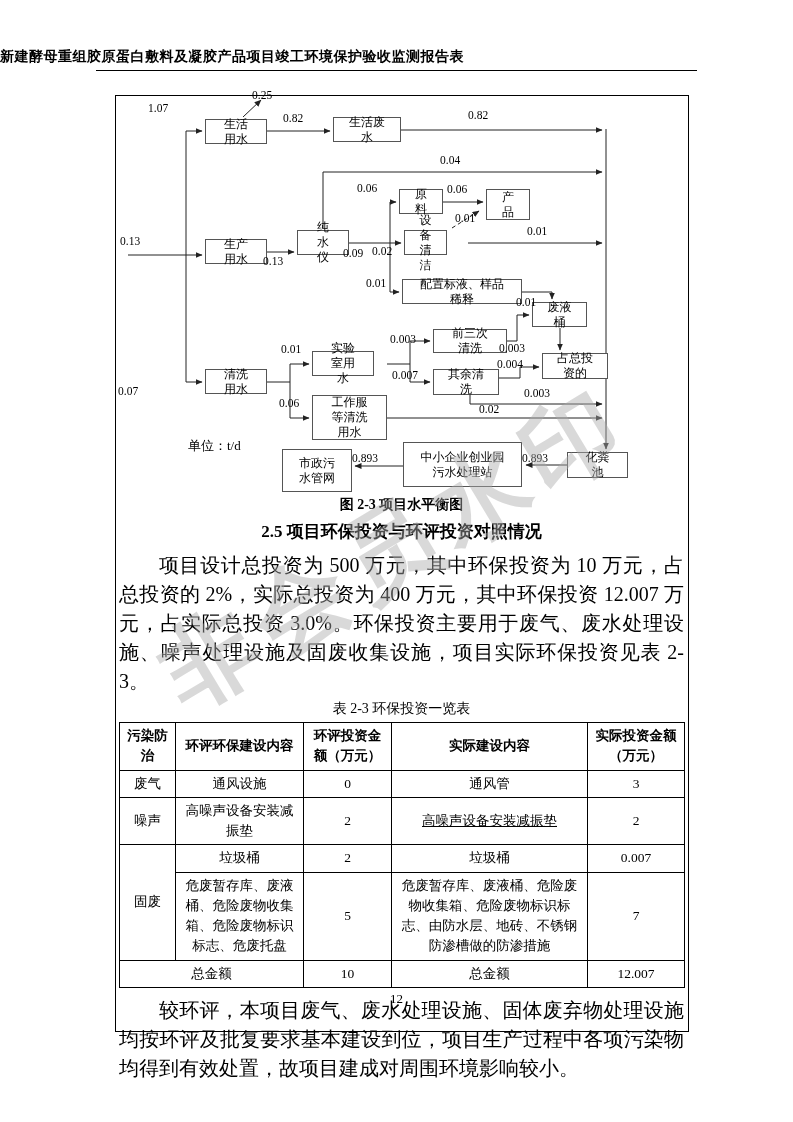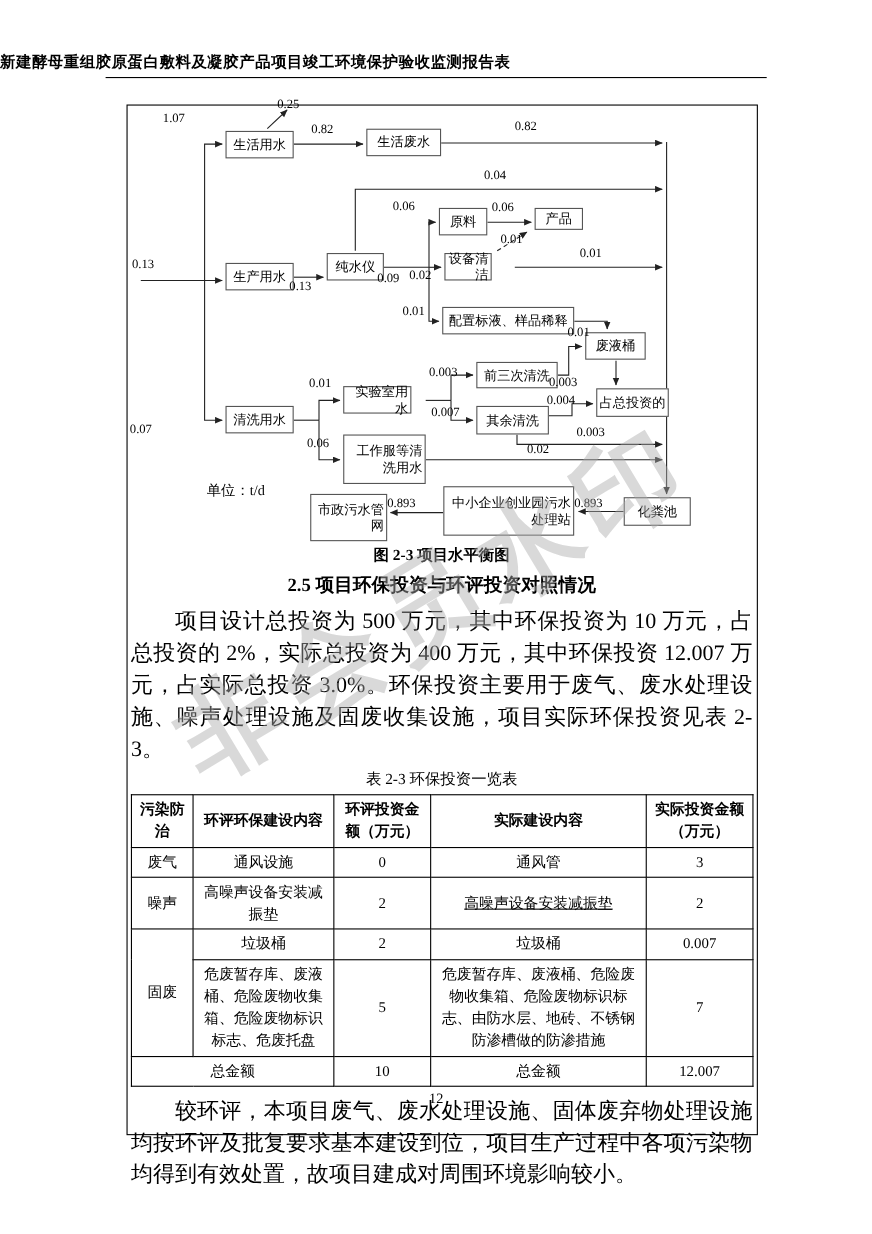--- a/index.html
+++ b/index.html
@@ -9,21 +9,21 @@
   }
   
   .header-title{position:absolute;left:0;top:48px;width:793px;text-align:left;
     font-size:14px;font-weight:bold;letter-spacing:.5px;}
   .header-rule{position:absolute;left:96px;top:70px;width:601px;border-top:1.5px solid #000;}
   
   .frame{position:absolute;left:115px;top:95px;width:572px;height:935px;border:1px solid #000;}
   
   .arrows{position:absolute;left:0;top:0;pointer-events:none;}
   .node{position:absolute;border:1px solid #555;background:#fff;display:flex;align-items:center;
-    justify-content:center;text-align:right;font-size:12px;line-height:1.25;padding:1px 2px;box-sizing:border-box;}
+    justify-content:center;text-align:center;font-size:12px;line-height:1.25;padding:1px 14px;box-sizing:border-box;}
   .flow{position:absolute;font-size:11.5px;background:transparent;line-height:1;}
   .unit-label{position:absolute;left:188px;top:437px;font-size:13px;}
   
   .text-block{position:absolute;left:119px;top:496px;width:565px;}
   .figure-caption{font-size:14px;font-weight:bold;text-align:center;margin:0 0 6px 0;}
   .section-heading{font-size:17px;font-weight:bold;text-align:center;margin:2px 0 8px 0;}
   .body-para{font-size:20px;line-height:29px;text-align:justify;text-indent:2em;margin:0 0 4px 0;}
   .table-caption{font-size:14px;font-weight:normal;text-align:center;margin:4px 0 4px 0;}
   table.inv{border-collapse:collapse;table-layout:fixed;width:565px;font-size:13.5px;}
   table.inv th,table.inv td{border:1px solid #000;text-align:center;vertical-align:middle;
@@ -86,21 +86,21 @@
       <path d="M567 465 H526" marker-end="url(#ar)"></path>
       <path d="M403 466 H355" marker-end="url(#ar)"></path>
     </g>
   </svg>
 
   <div class="node" style="left:205px;top:119px;width:62px;height:25px">生活用水</div>
   <div class="node" style="left:333px;top:117px;width:68px;height:25px">生活废水</div>
   <div class="node" style="left:205px;top:239px;width:62px;height:25px">生产用水</div>
   <div class="node" style="left:297px;top:230px;width:52px;height:25px">纯水仪</div>
   <div class="node" style="left:399px;top:189px;width:44px;height:25px">原料</div>
-  <div class="node" style="left:486px;top:189px;width:44px;height:20px">产品</div>
+  <div class="node" style="left:486px;top:189px;width:44px;height:31px">产品</div>
   <div class="node" style="left:404px;top:230px;width:43px;height:25px">设备清洁</div>
   <div class="node" style="left:402px;top:279px;width:120px;height:25px">配置标液、样品稀释</div>
   <div class="node" style="left:205px;top:369px;width:62px;height:25px">清洗用水</div>
   <div class="node" style="left:312px;top:351px;width:62px;height:25px">实验室用水</div>
   <div class="node" style="left:433px;top:329px;width:74px;height:24px">前三次清洗</div>
   <div class="node" style="left:433px;top:369px;width:66px;height:26px">其余清洗</div>
   <div class="node" style="left:532px;top:302px;width:55px;height:25px">废液桶</div>
   <div class="node" style="left:542px;top:353px;width:66px;height:26px">占总投资的</div>
   <div class="node" style="left:312px;top:395px;width:75px;height:45px">工作服等清洗用水</div>
   <div class="node" style="left:282px;top:449px;width:70px;height:43px">市政污水管网</div>

